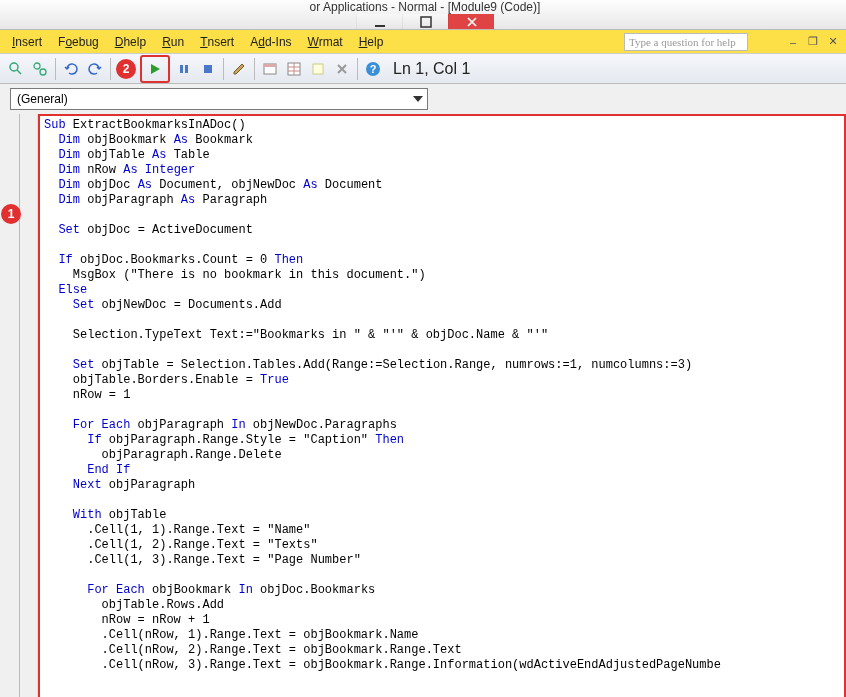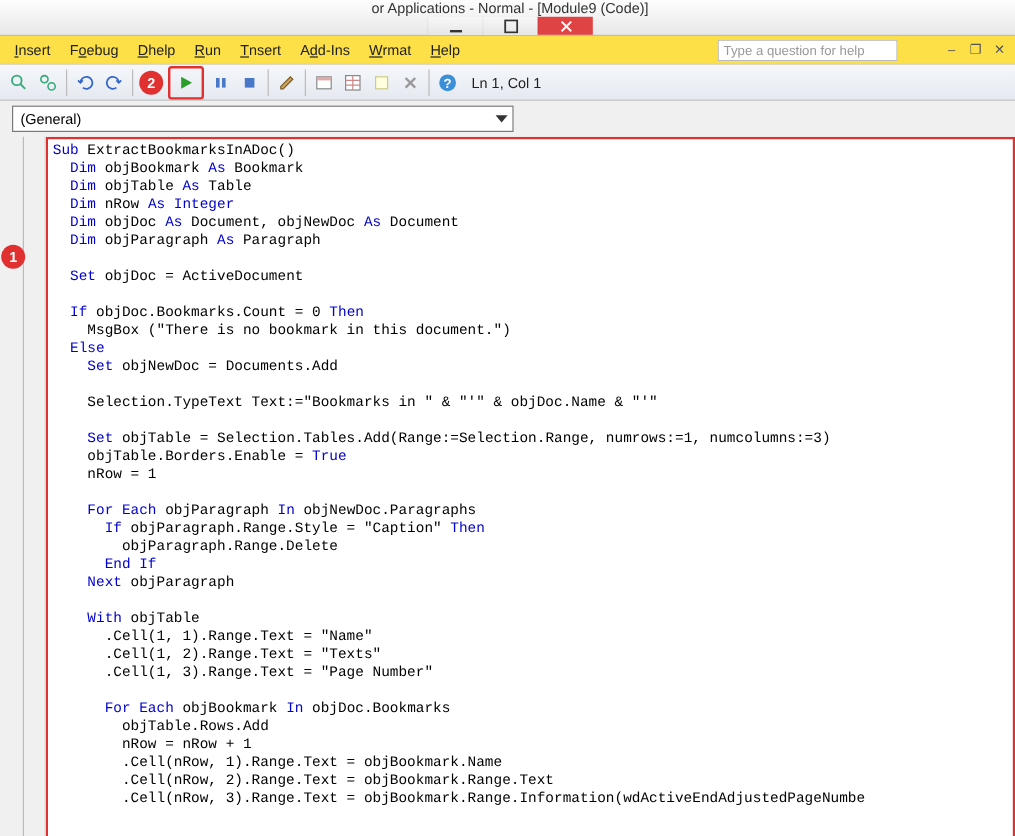--- a/index.html
+++ b/index.html
@@ -39,29 +39,30 @@
   display: flex;
   align-items: center;
   padding-left: 4px;
   border-bottom: 1px solid #ccc;
 }
 .menu-item { padding: 2px 8px; font-size: 12px; color: #222; }
 .menu-item .ul { text-decoration: underline; }
 .help-box {
   margin-left: auto;
   margin-right: 38px;
-  width: 150px;
+  width: 124px;
   height: 18px;
   border: 1px solid #bbb;
   background: #fff;
   color: #999;
   font-size: 11px;
   padding: 1px 4px;
   display: flex;
-  align-items: flex-end;
+  align-items: center;
+  font-family: Liberation Serif, serif;
 }
 .mdi-controls { display:flex; gap:6px; margin-right:6px; }
 .mdi-btn { width:14px; height:14px; font-size:11px; color:#555; display:flex;align-items:center;justify-content:center; }
 .toolbar {
   height: 30px;
   background: linear-gradient(#f5f7fb,#e5e9f0);
   border-bottom: 1px solid #bbb;
   display: flex;
   align-items: center;
   padding: 2px 4px;
@@ -73,21 +74,21 @@
   margin: 0 1px;
   border-radius:2px;
 }
 .run-highlight {
   border: 2px solid #e03030;
   border-radius: 3px;
   padding: 1px;
   margin: 0 2px;
   display:flex; align-items:center; justify-content:center;
 }
-.coord-label { margin-left: 8px; font-size:12px; color:#222; }
+.coord-label { margin-left: 8px; font-size:16px; color:#222; }
 .dropdowns {
   display:flex;
   gap:8px;
   padding: 4px 10px;
   background:#f0f0f0;
 }
 .dd {
   height: 22px;
   border: 1px solid #7a7a7a;
   background:#fff;

